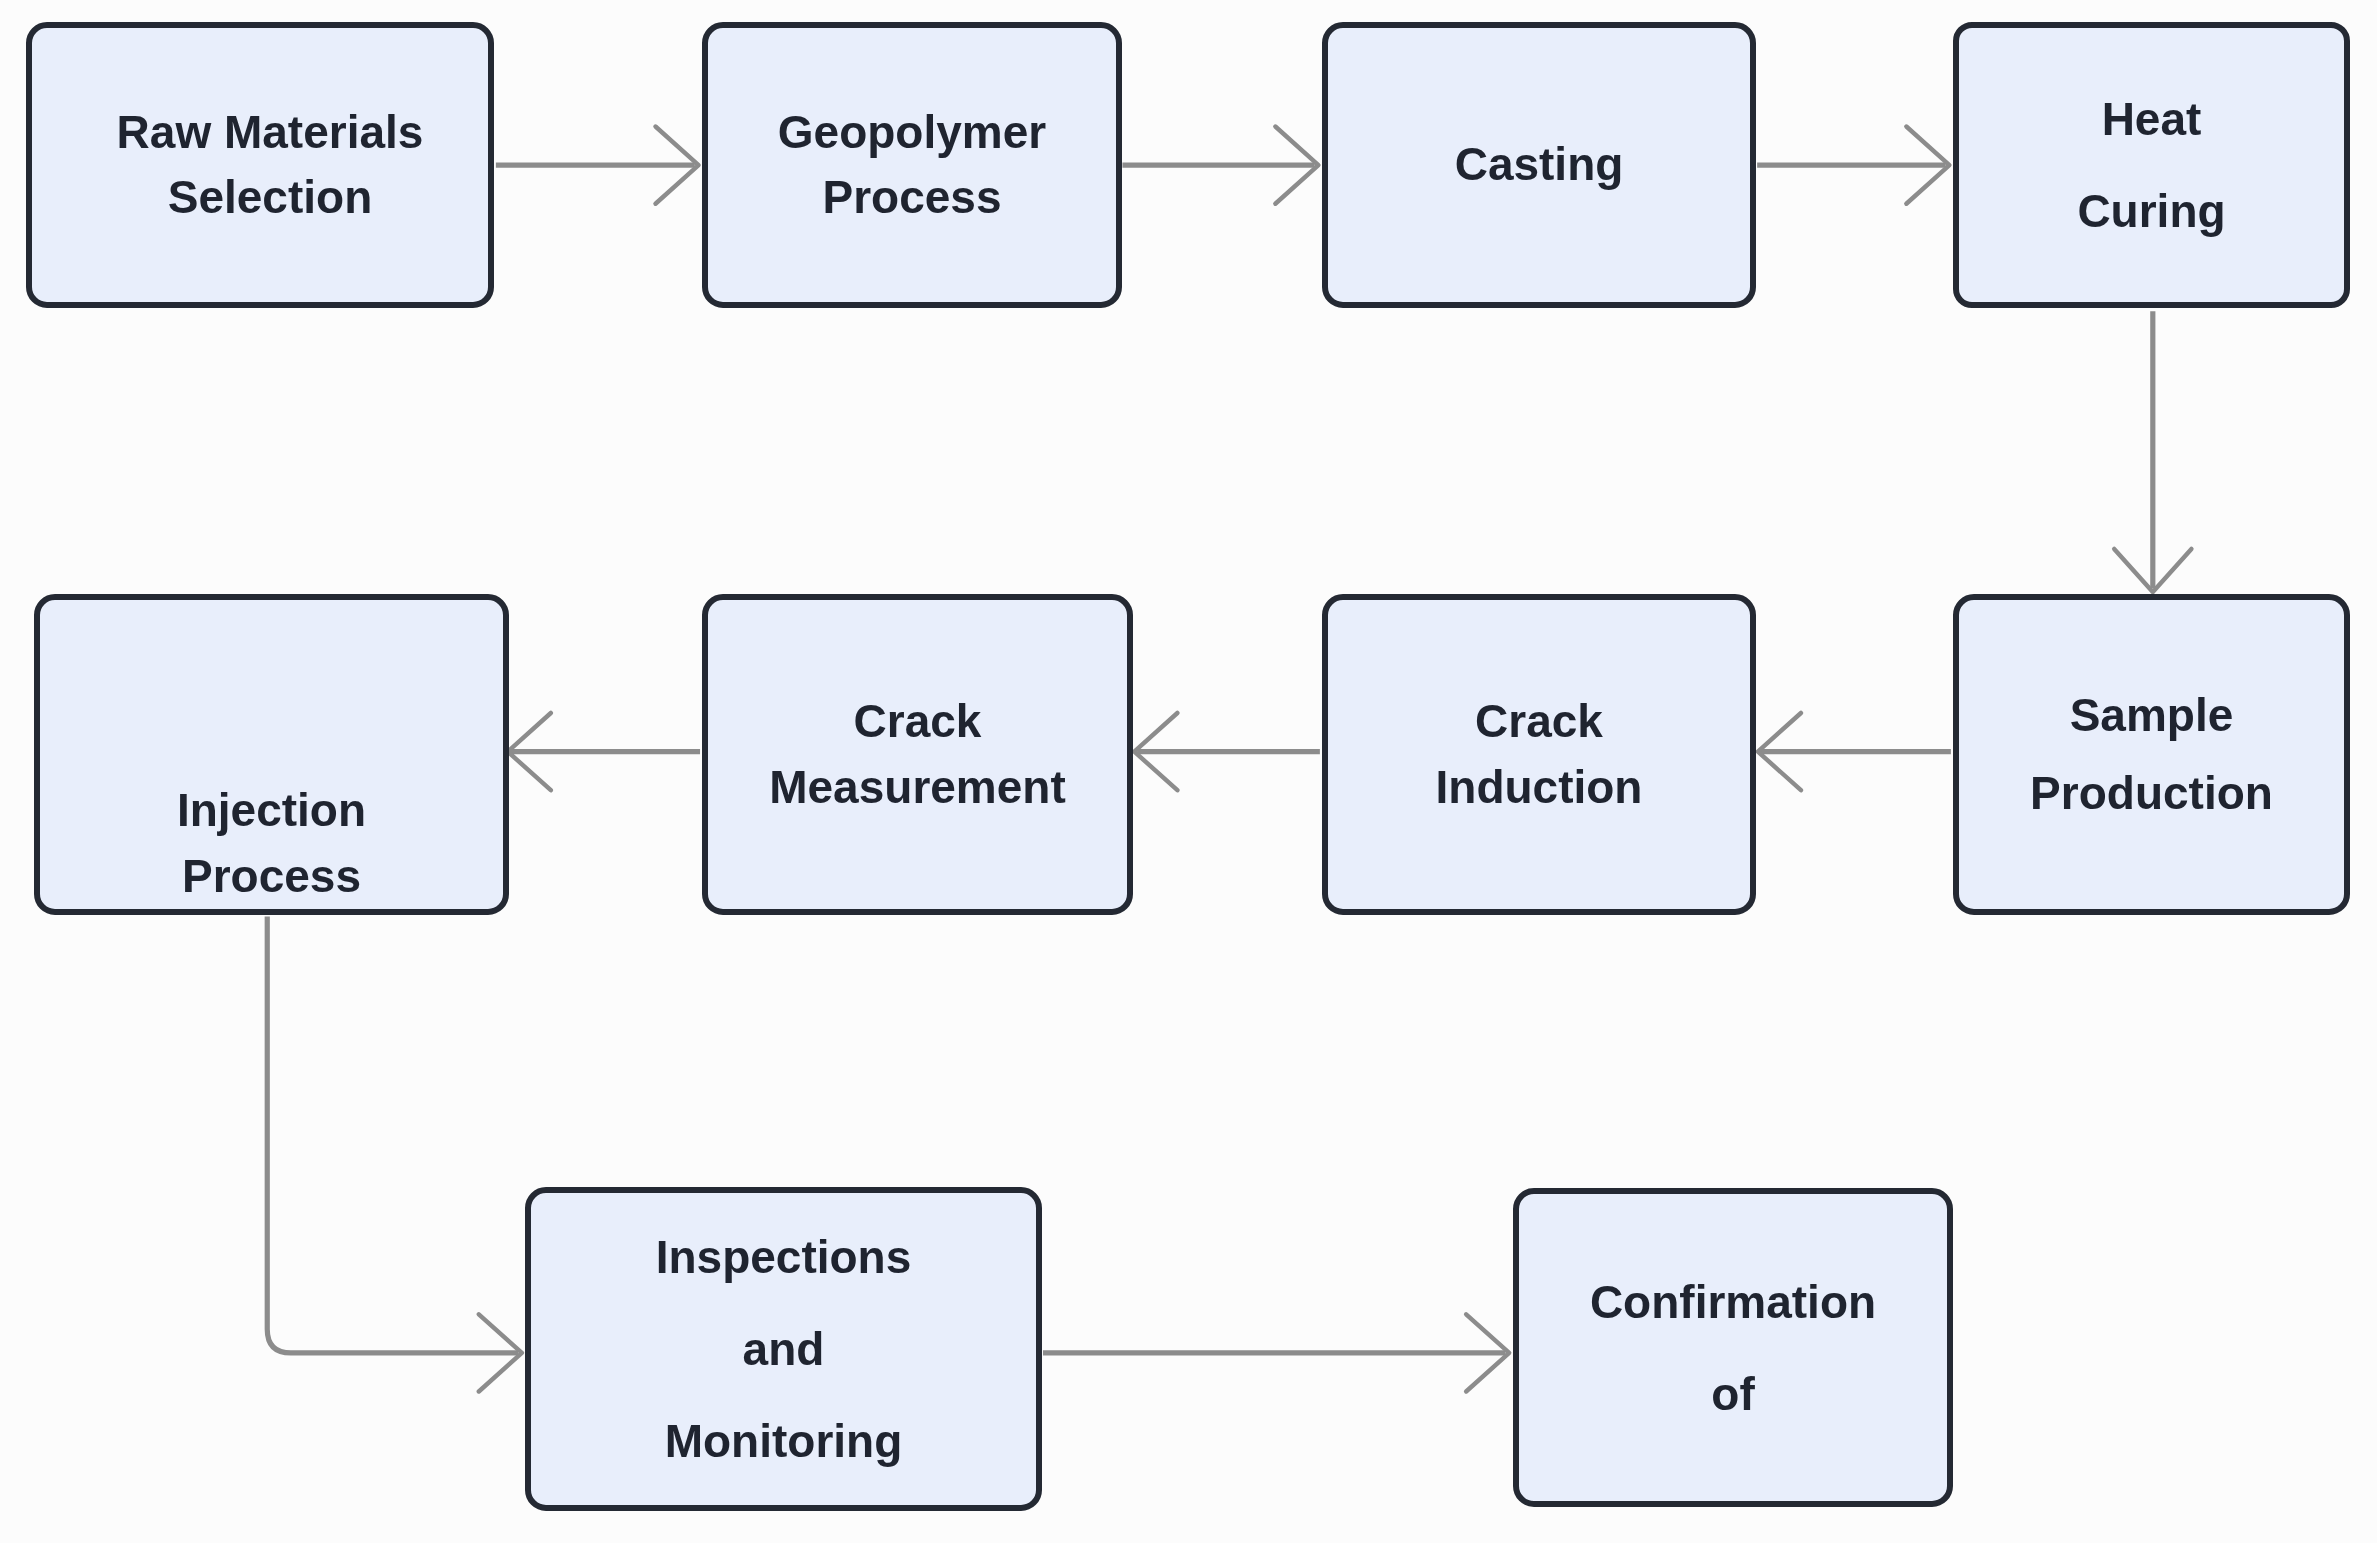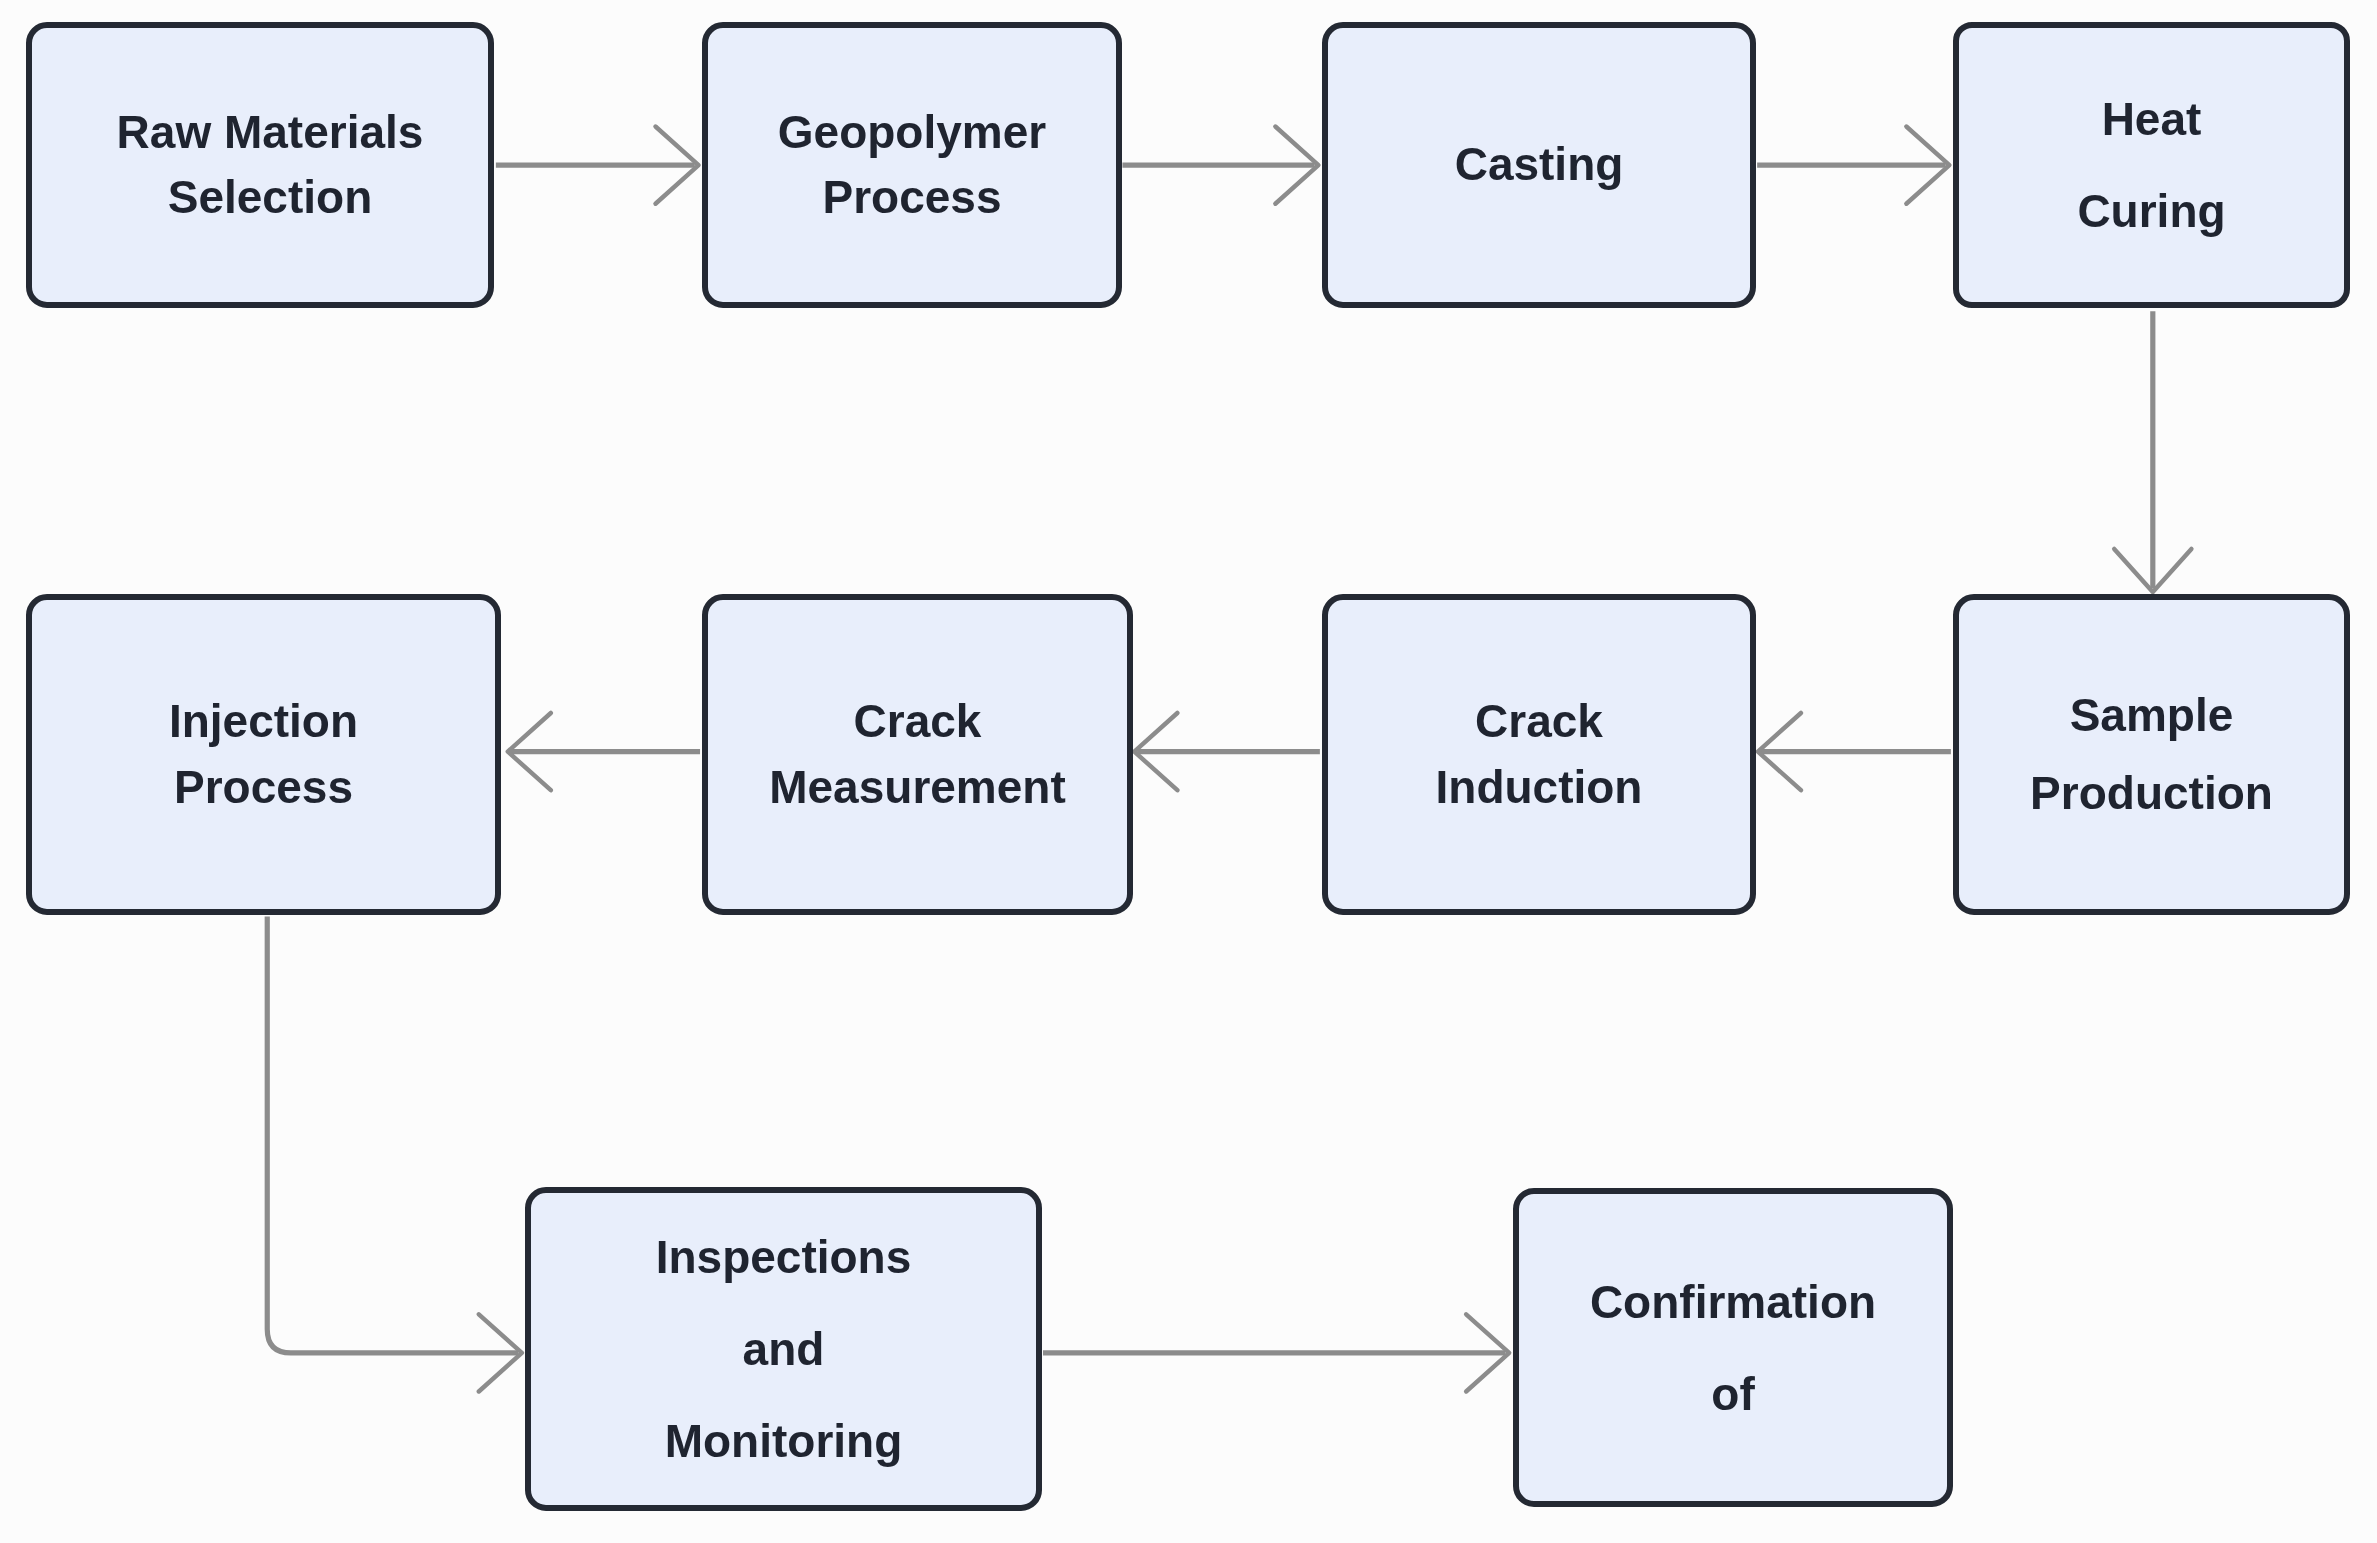--- a/index.html
+++ b/index.html
@@ -104,21 +104,21 @@
 
   <div class="node" style="left:1322px;top:22px;width:434px;height:286px;">
     <span class="line">Casting</span>
   </div>
 
   <div class="node spaced" style="left:1953px;top:22px;width:397px;height:286px;border-radius:19px;">
     <span class="line">Heat</span>
     <span class="line">Curing</span>
   </div>
 
-  <div class="node" style="left:26px;top:594px;width:475px;height:321px;">
+  <div class="node" style="left:34px;top:594px;width:475px;height:321px;justify-content:flex-end;">
     <span class="line">Injection</span>
     <span class="line">Process</span>
   </div>
 
   <div class="node" style="left:702px;top:594px;width:431px;height:321px;">
     <span class="line">Crack</span>
     <span class="line">Measurement</span>
   </div>
 
   <div class="node" style="left:1322px;top:594px;width:434px;height:321px;">

